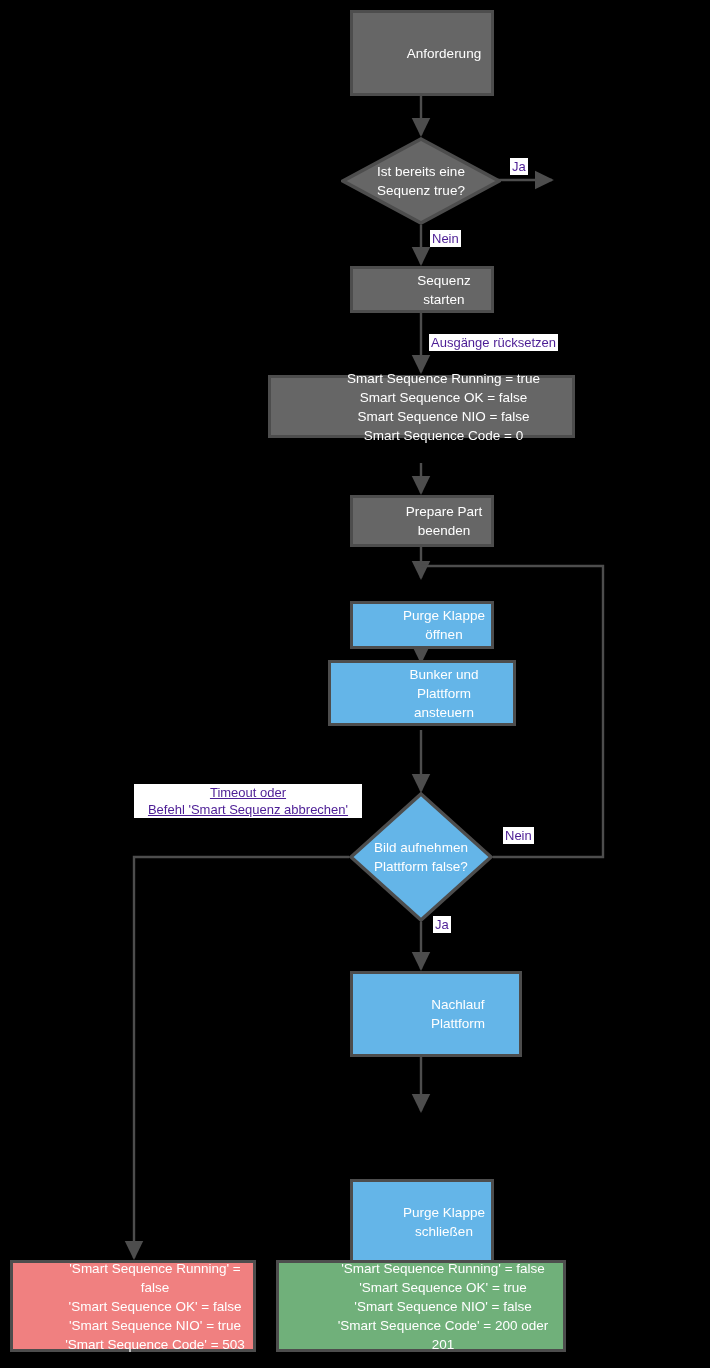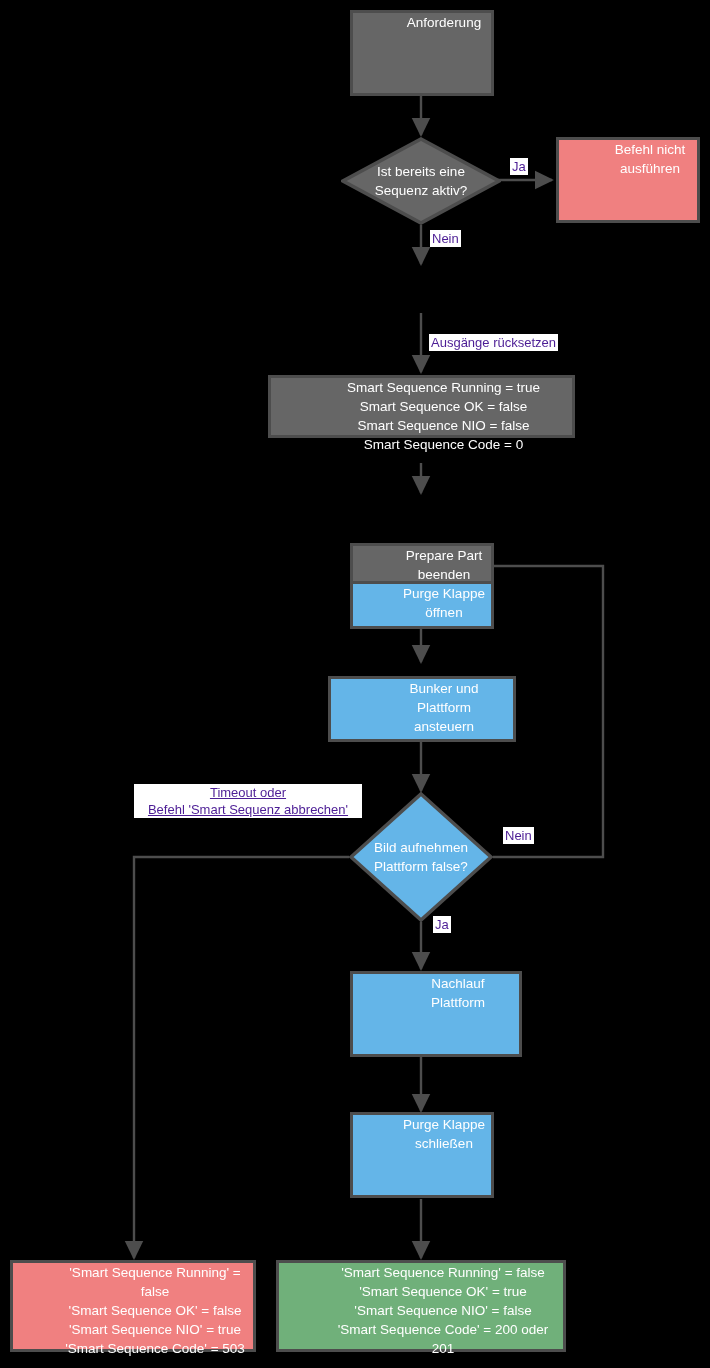--- a/index.html
+++ b/index.html
@@ -18,20 +18,21 @@
   svg#edges{
     position:absolute;
     left:0; top:0;
     width:710px; height:1368px;
     pointer-events:none;
   }
   .node{
     position:absolute;
     box-sizing:border-box;
     display:flex;
+    align-items:center;
     justify-content:center;
     text-align:center;
     color:#ffffff;
     font-size:13.5px;
     line-height:19px;
     border:3px solid #4d4d4d;
     padding-left:44px;
   }
   .node.gray{ background:#666666; }
   .node.blue{ background:#64b5e8; }
@@ -118,63 +119,62 @@
 
   <div class="node gray" style="left:350px; top:10px; width:144px; height:86px;">
     <span class="txt">Anforderung</span>
   </div>
 
   <div class="diamond" style="left:341px; top:137px; width:160px; height:88px;">
     <svg class="shape" viewBox="0 0 160 88" preserveAspectRatio="none">
       <polygon points="80,2 158,44 80,86 2,44" fill="#666666" stroke="#4d4d4d" stroke-width="3.6"></polygon>
     </svg>
     <span class="label">Ist bereits eine
-Sequenz aktiv?</span>
-  </div>
-
-  <div class="node red" style="left:556px; top:137px; width:144px; height:86px;">
-    <span class="txt">Befehl nicht
-ausführen</span>
-  </div>
-
+Sequenz true?</span>
+  </div>
+
+
+  <div class="node gray" style="left:350px; top:266px; width:144px; height:47px;">
+    <span class="txt">Sequenz starten</span>
+  </div>
 
   <div class="node gray" style="left:268px; top:375px; width:307px; height:63px;">
     <span class="txt">Smart Sequence Running = true
 Smart Sequence OK = false
 Smart Sequence NIO = false
 Smart Sequence Code = 0</span>
   </div>
 
-  <div class="node gray" style="left:350px; top:495px; width:144px; height:52px;margin-top:48px;">
+  <div class="node gray" style="left:350px; top:495px; width:144px; height:52px;">
     <span class="txt">Prepare Part
 beenden</span>
   </div>
 
-  <div class="node blue" style="left:350px; top:581px; width:144px; height:48px;">
+  <div class="node blue" style="left:350px; top:601px; width:144px; height:48px;">
     <span class="txt">Purge Klappe öffnen</span>
   </div>
 
-  <div class="node blue" style="left:328px; top:676px; width:188px; height:66px;">
+  <div class="node blue" style="left:328px; top:660px; width:188px; height:66px;">
     <span class="txt">Bunker und Plattform
 ansteuern</span>
   </div>
 
   <div class="diamond" style="left:349px; top:792px; width:144px; height:130px;">
     <svg class="shape" viewBox="0 0 144 130" preserveAspectRatio="none">
       <polygon points="72,2 142,65 72,128 2,65" fill="#64b5e8" stroke="#4d4d4d" stroke-width="3.6"></polygon>
     </svg>
     <span class="label">Bild aufnehmen
 Plattform false?</span>
   </div>
 
   <div class="node blue" style="left:350px; top:971px; width:172px; height:86px;">
     <span class="txt">Nachlauf Plattform</span>
   </div>
 
-  <div class="node blue" style="left:350px; top:1112px; width:144px; height:86px;">
+  <div class="node blue" style="left:350px; top:1179px; width:144px; height:86px;">
     <span class="txt">Purge Klappe
 schließen</span>
   </div>
 
   <div class="node red" style="left:10px; top:1260px; width:246px; height:92px;">
     <span class="txt">'Smart Sequence Running' = false
 'Smart Sequence OK' = false
 'Smart Sequence NIO' = true
 'Smart Sequence Code' = 503</span>
   </div>

